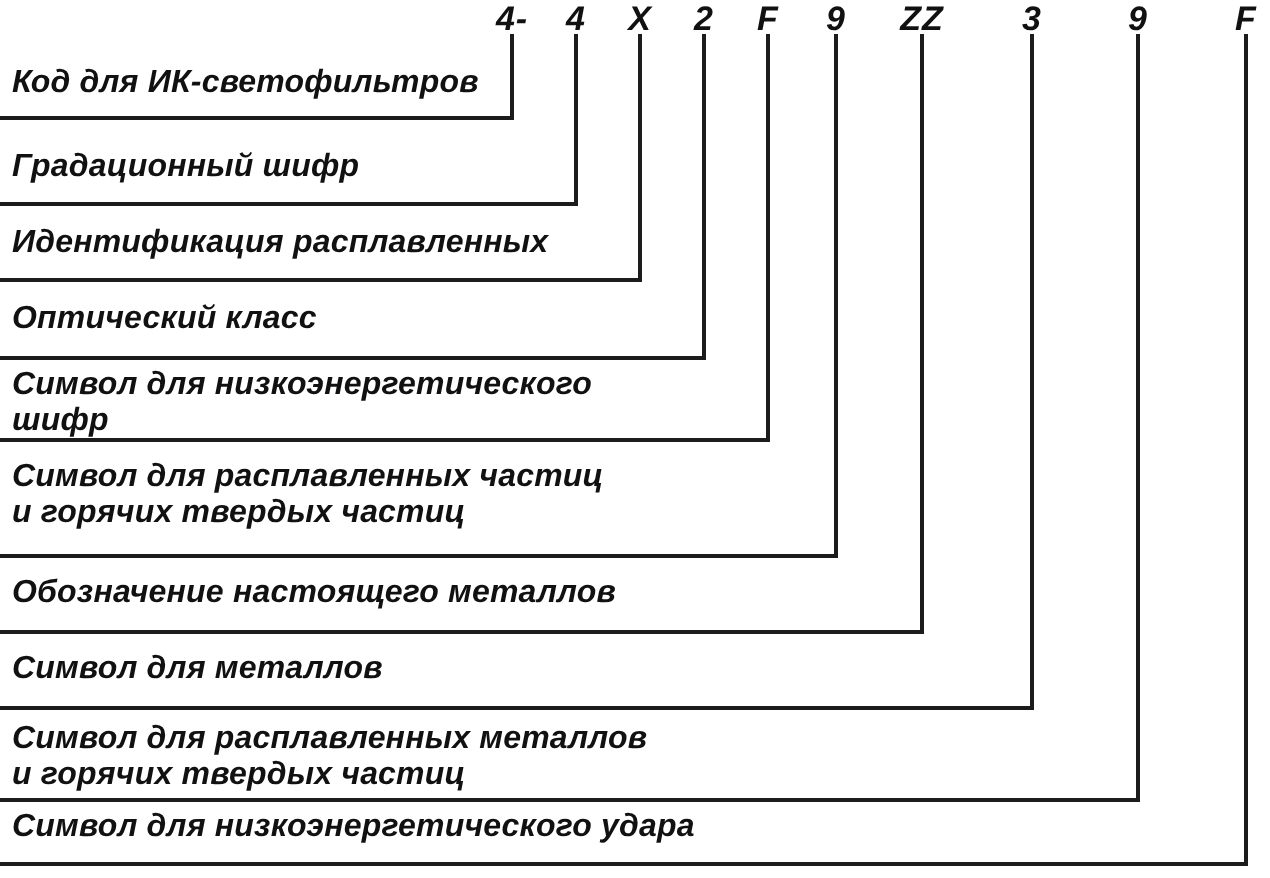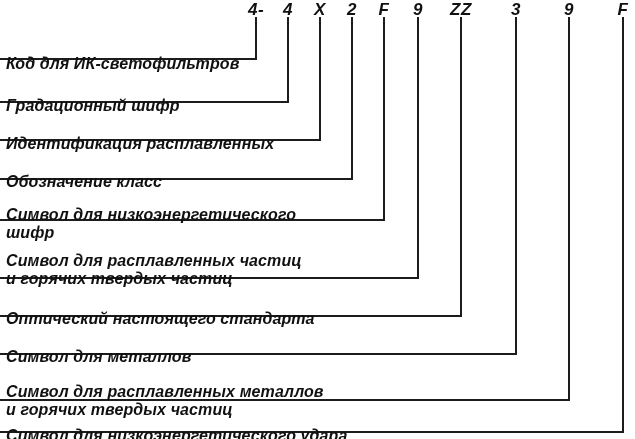--- a/index.html
+++ b/index.html
@@ -14,21 +14,21 @@
     position:absolute;top:0;
     transform:translateX(-50%);
     font-size:17px;font-weight:bold;font-style:italic;
     color:#111;white-space:nowrap;letter-spacing:.5px;
   }
   .v{position:absolute;top:17px;width:2px;background:#1c1c1c;}
   .h{position:absolute;left:0;height:2px;background:#1c1c1c;}
   .lbl{
     position:absolute;left:6px;
     font-size:16px;font-weight:bold;font-style:italic;
-    color:#111;line-height:18px;white-space:pre-line;letter-spacing:.1px;margin-top:22px;
+    color:#111;line-height:18px;white-space:pre-line;letter-spacing:.1px;
   }
   
   .i1 .code{left:256px}.i1 .v{left:255px;height:43px}.i1 .h{top:58px;width:257px}.i1 .lbl{top:33px}
   .i2 .code{left:288px}.i2 .v{left:287px;height:86px}.i2 .h{top:101px;width:289px}.i2 .lbl{top:75px}
   .i3 .code{left:320px}.i3 .v{left:319px;height:124px}.i3 .h{top:139px;width:321px}.i3 .lbl{top:113px}
   .i4 .code{left:352px}.i4 .v{left:351px;height:163px}.i4 .h{top:178px;width:353px}.i4 .lbl{top:151px}
   .i5 .code{left:384px}.i5 .v{left:383px;height:204px}.i5 .h{top:219px;width:385px}.i5 .lbl{top:184px}
   .i6 .code{left:418px}.i6 .v{left:417px;height:262px}.i6 .h{top:277px;width:419px}.i6 .lbl{top:230px}
   .i7 .code{left:461px}.i7 .v{left:460px;height:300px}.i7 .h{top:315px;width:462px}.i7 .lbl{top:288px}
   .i8 .code{left:516px}.i8 .v{left:515px;height:338px}.i8 .h{top:353px;width:517px}.i8 .lbl{top:326px}
@@ -58,21 +58,21 @@
     <span class="code">X</span>
     <div class="v"></div>
     <div class="h"></div>
     <div class="lbl">Идентификация расплавленных</div>
   </div>
 
   <div class="item i4">
     <span class="code">2</span>
     <div class="v"></div>
     <div class="h"></div>
-    <div class="lbl">Обозначение класс</div>
+    <div class="lbl">Оптический класс</div>
   </div>
 
   <div class="item i5">
     <span class="code">F</span>
     <div class="v"></div>
     <div class="h"></div>
     <div class="lbl">Символ для низкоэнергетического
 шифр</div>
   </div>
 
@@ -81,21 +81,21 @@
     <div class="v"></div>
     <div class="h"></div>
     <div class="lbl">Символ для расплавленных частиц
 и горячих твердых частиц</div>
   </div>
 
   <div class="item i7">
     <span class="code">ZZ</span>
     <div class="v"></div>
     <div class="h"></div>
-    <div class="lbl">Оптический настоящего стандарта</div>
+    <div class="lbl">Обозначение настоящего металлов</div>
   </div>
 
   <div class="item i8">
     <span class="code">3</span>
     <div class="v"></div>
     <div class="h"></div>
     <div class="lbl">Символ для металлов</div>
   </div>
 
   <div class="item i9">

